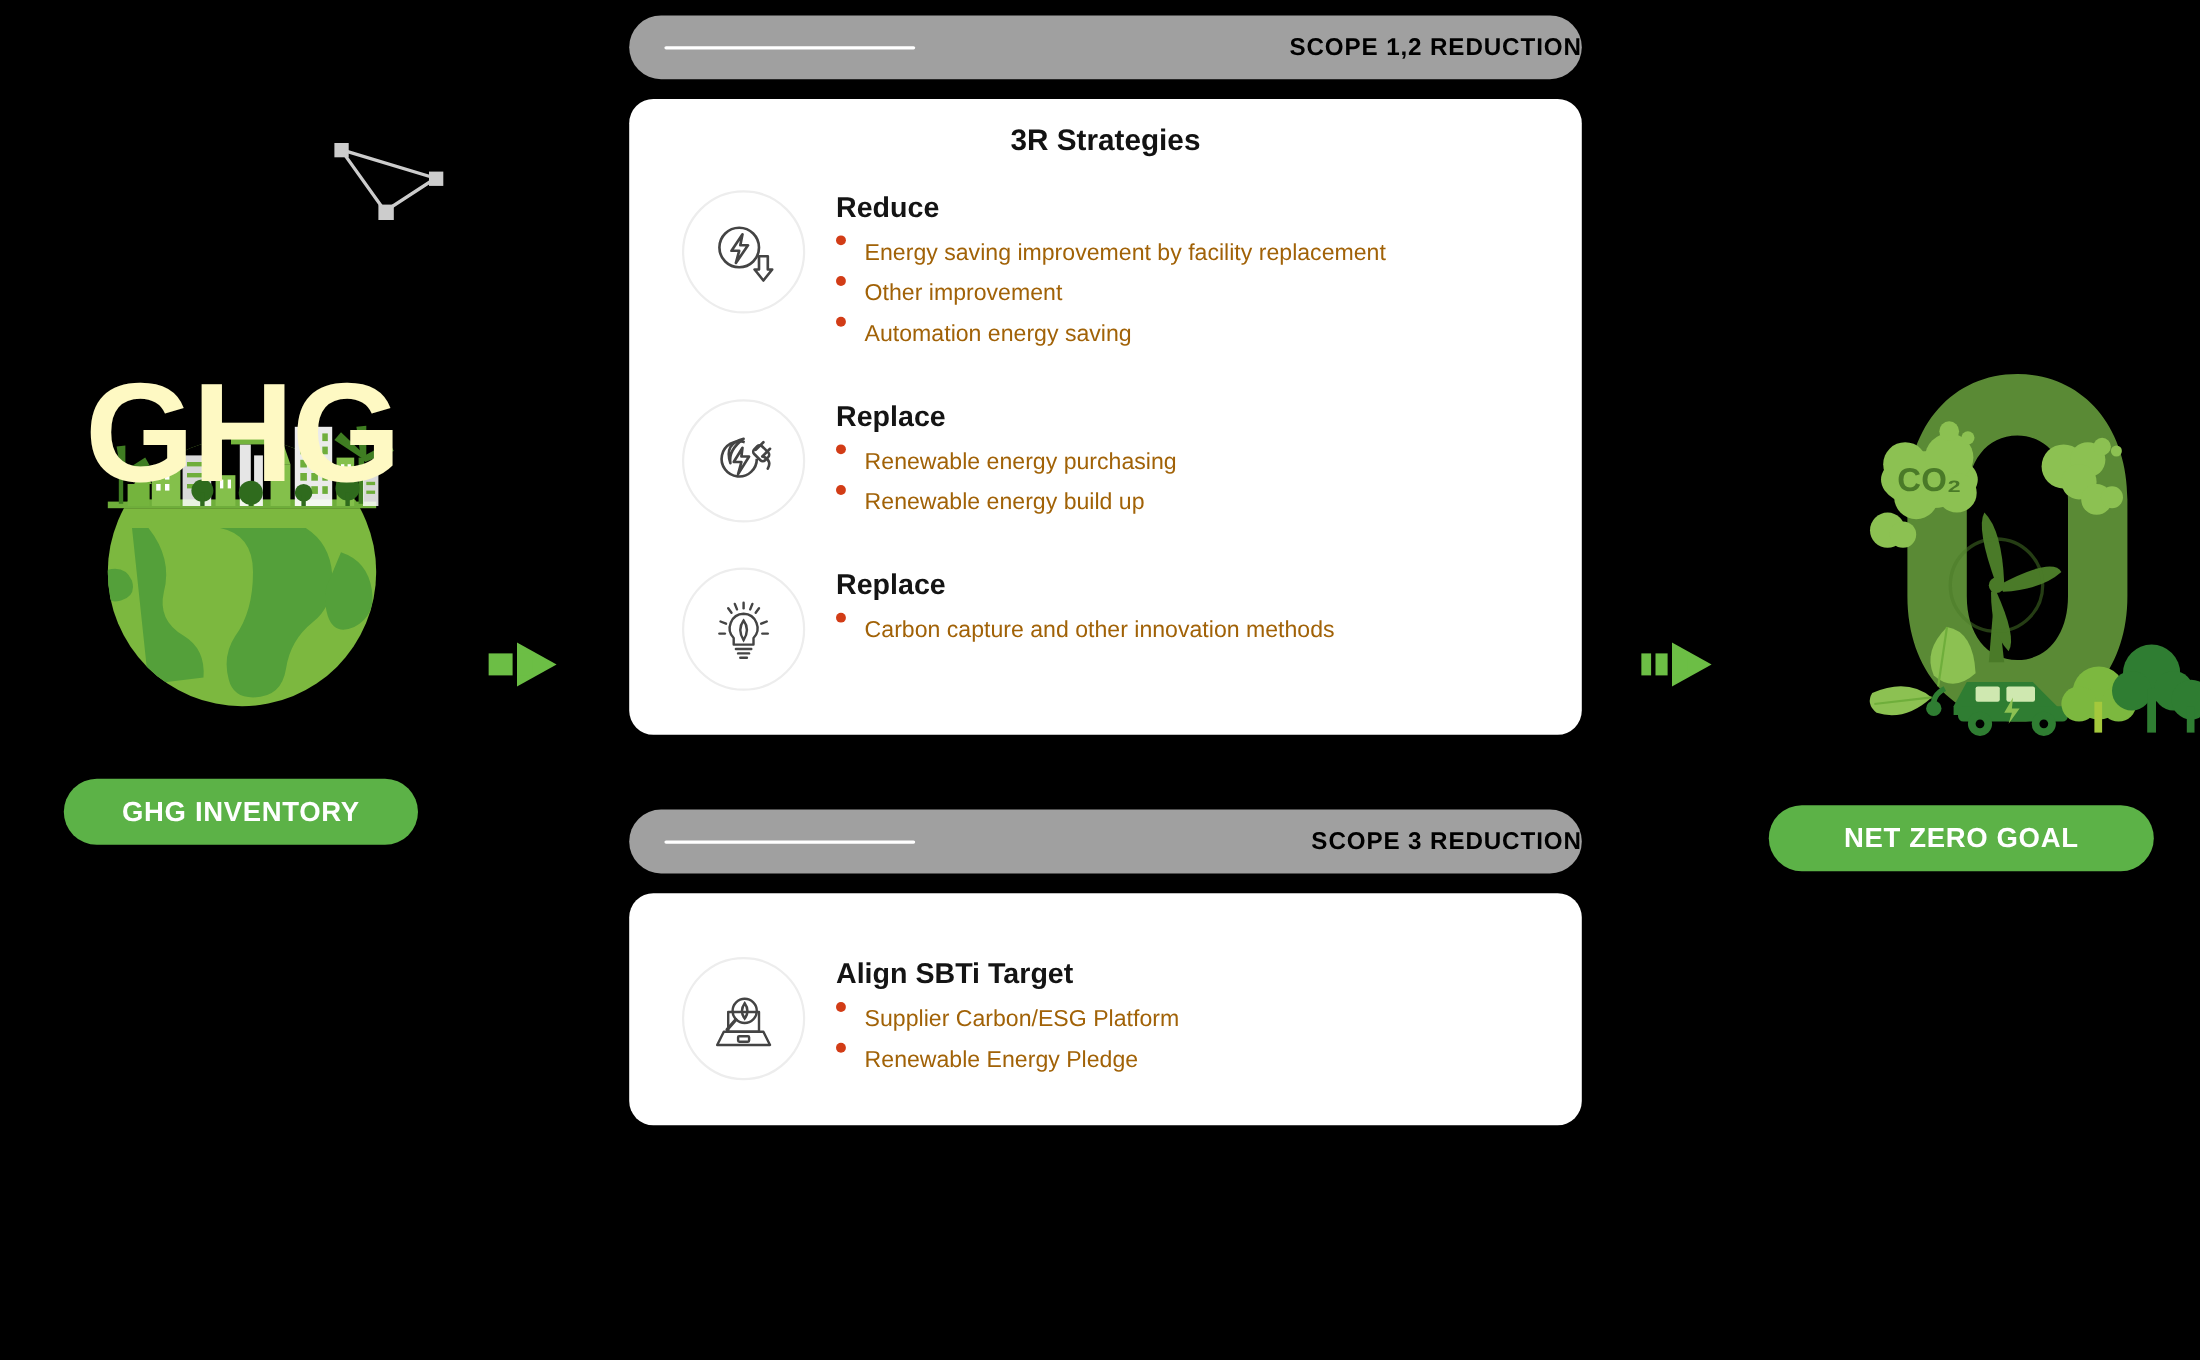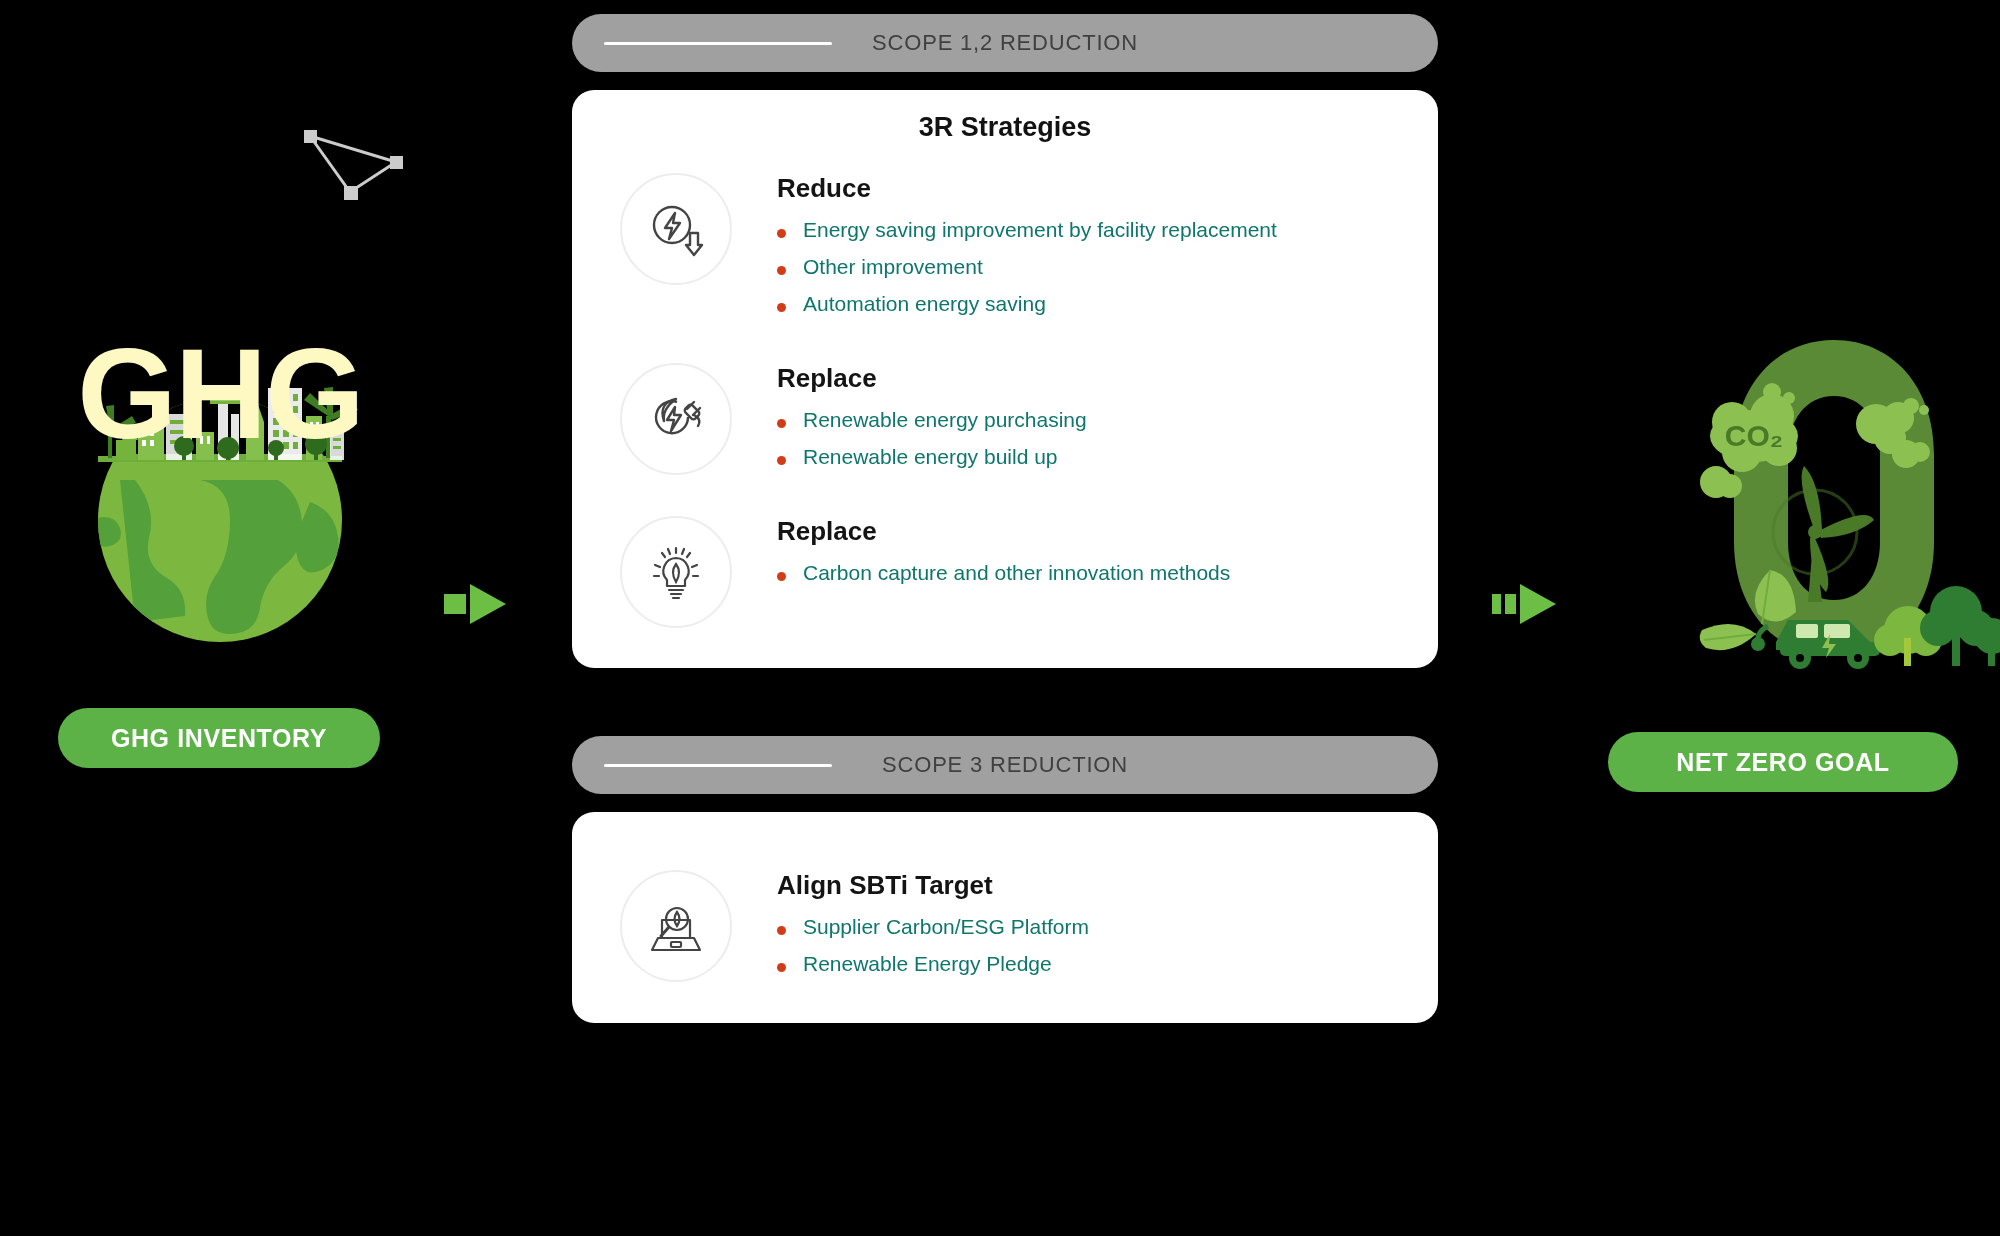--- a/index.html
+++ b/index.html
@@ -79,24 +79,24 @@
   .scope-bar-rule {
     width: 228px;
     height: 3px;
     background: #ffffff;
     margin-left: 32px;
     border-radius: 2px;
   }
   .scope-bar-label {
     position: absolute;
     left: 0; right: 0;
-    text-align: center;
-    color: #404040;
+    text-align: right;
+    color: #000000;
     font-size: 22px;
-    font-weight: 400;
+    font-weight: 700;
     letter-spacing: 0.8px;
   }
 
   .card {
     background: #ffffff;
     border-radius: 22px;
     margin-top: 18px;
     padding: 22px 0 26px 0;
     box-sizing: border-box;
   }
@@ -106,21 +106,20 @@
     font-size: 27px;
     font-weight: 700;
     color: #121212;
     margin-bottom: 10px;
   }
 
   .strategy-row {
     display: flex;
     align-items: flex-start;
     padding: 14px 0 14px 48px;
-    gap: 17px;
   }
   .strategy-icon-ring {
     flex: 0 0 auto;
     width: 108px; height: 108px;
     border-radius: 50%;
     border: 2px solid #ededed;
     display: flex;
     align-items: center;
     justify-content: center;
     margin-right: 28px;
@@ -129,24 +128,24 @@
   .strategy-body { padding-top: 6px; }
   .strategy-heading {
     font-size: 26px;
     font-weight: 700;
     color: #141414;
     margin: 0 0 14px 0;
   }
   .bullet-list { list-style: none; margin: 0; padding: 0; }
   .bullet-item {
     display: flex;
-    align-items: flex-end;
+    align-items: flex-start;
     margin-bottom: 13px;
     font-size: 21px;
-    color: #0f766e;
+    color: #a16207;
   }
   .bullet-dot {
     flex: 0 0 auto;
     width: 9px; height: 9px;
     border-radius: 50%;
     background: #d23c16;
     margin-right: 17px;
     position: relative;
     top: -4px;
   }

